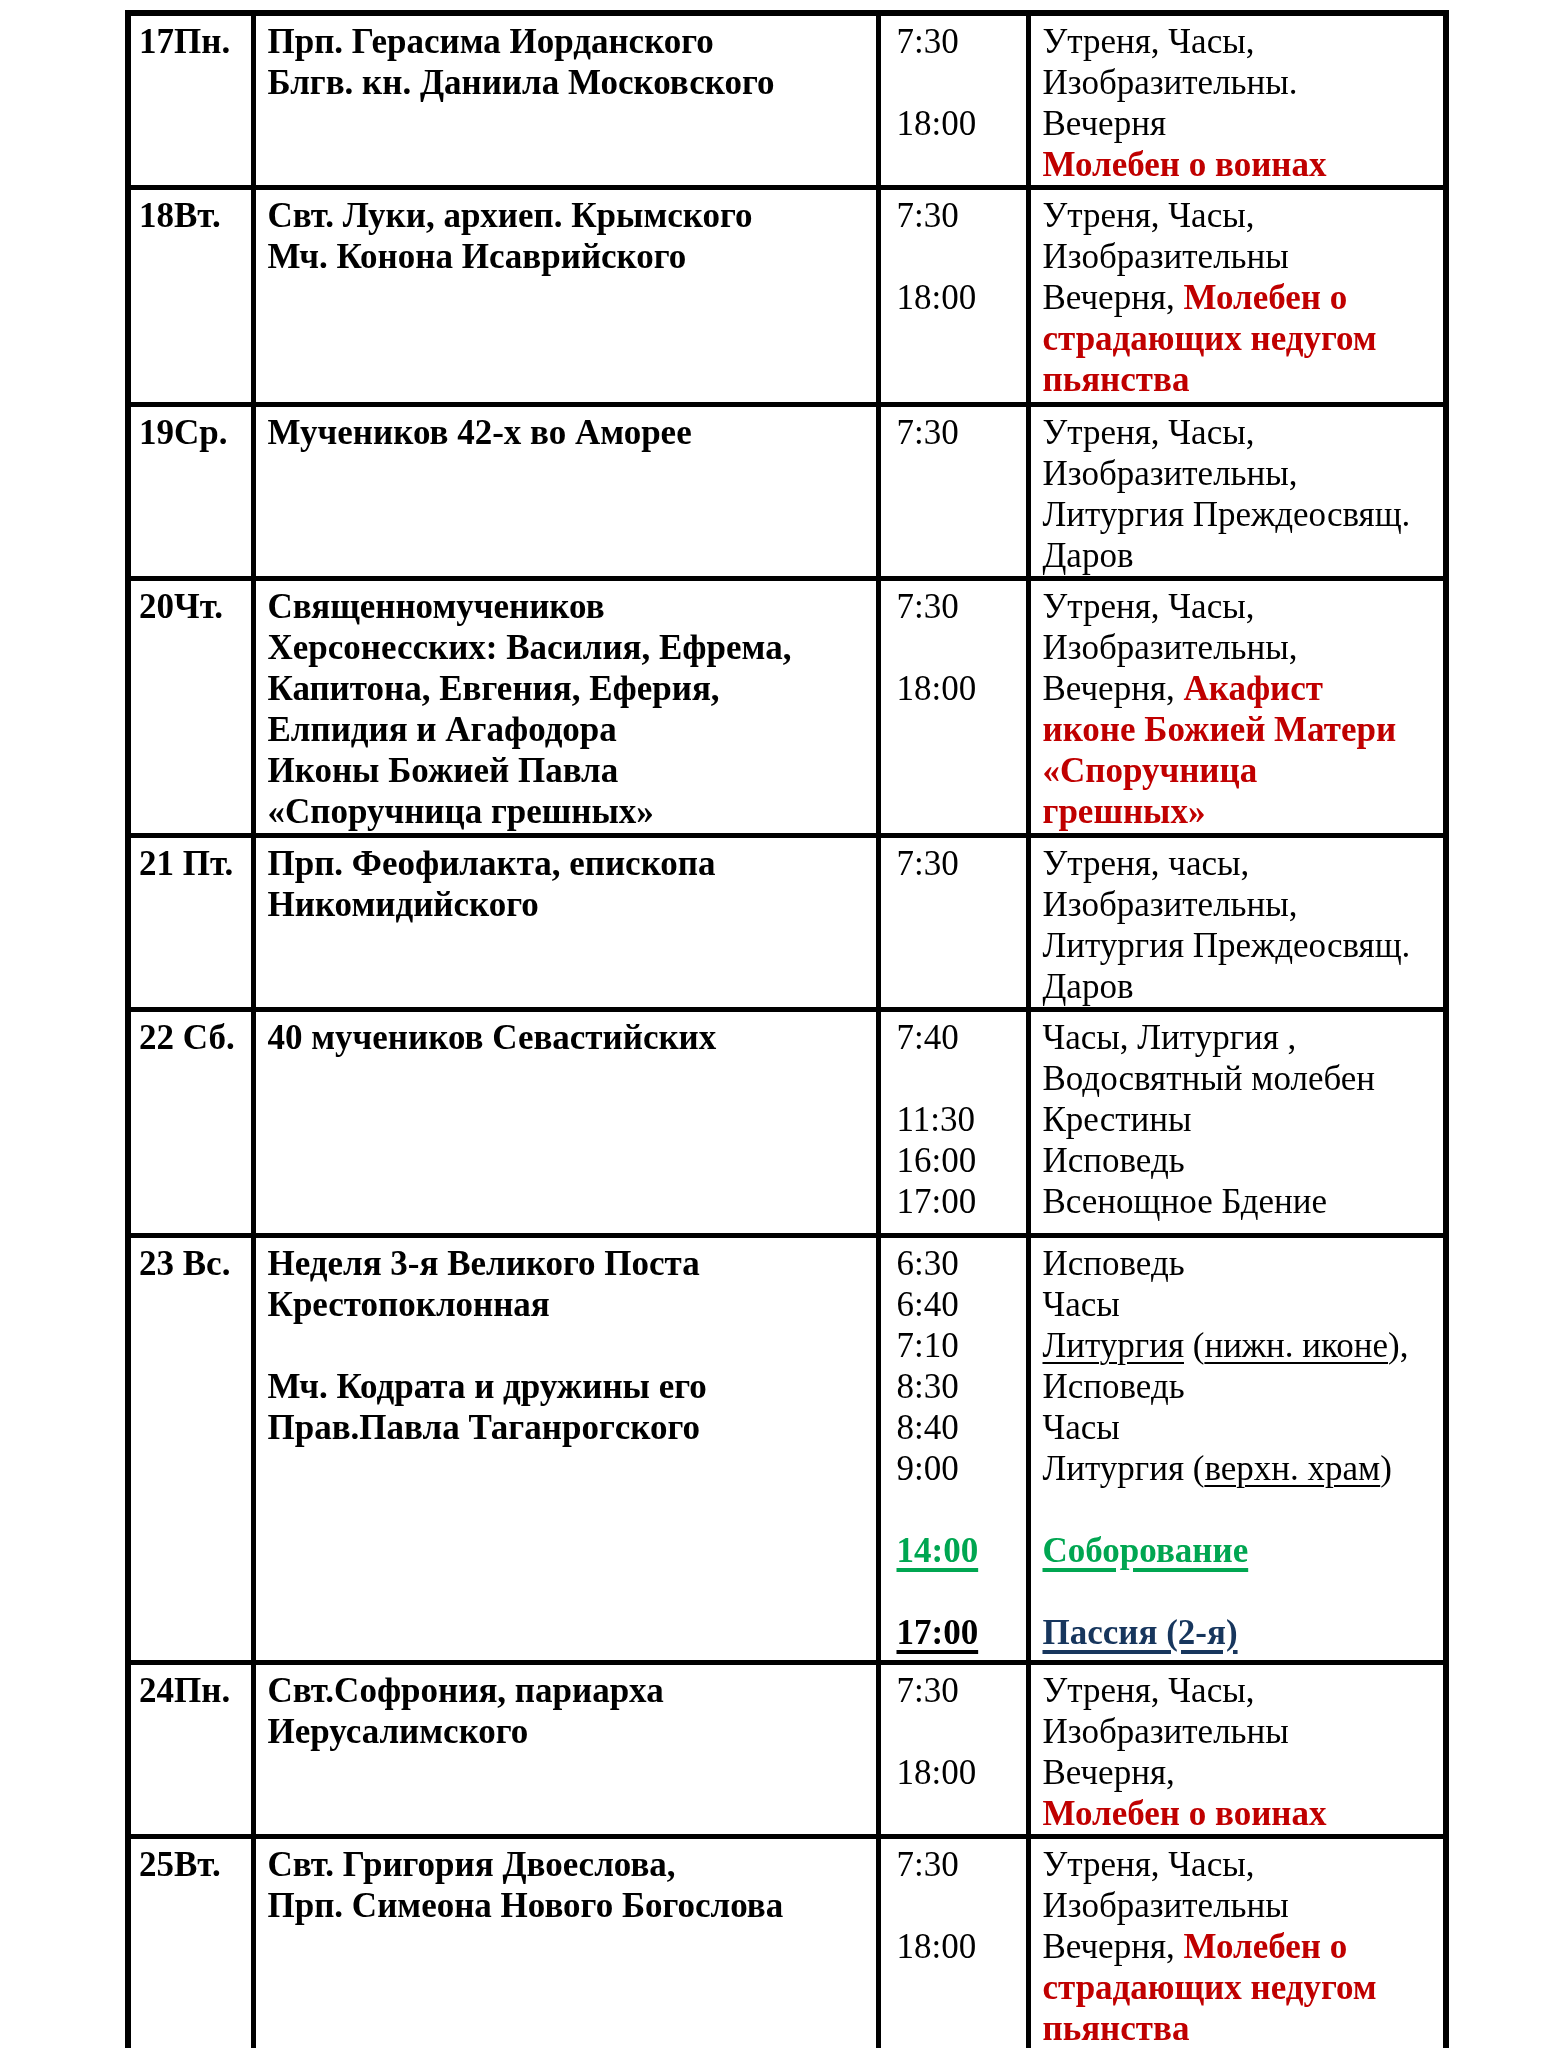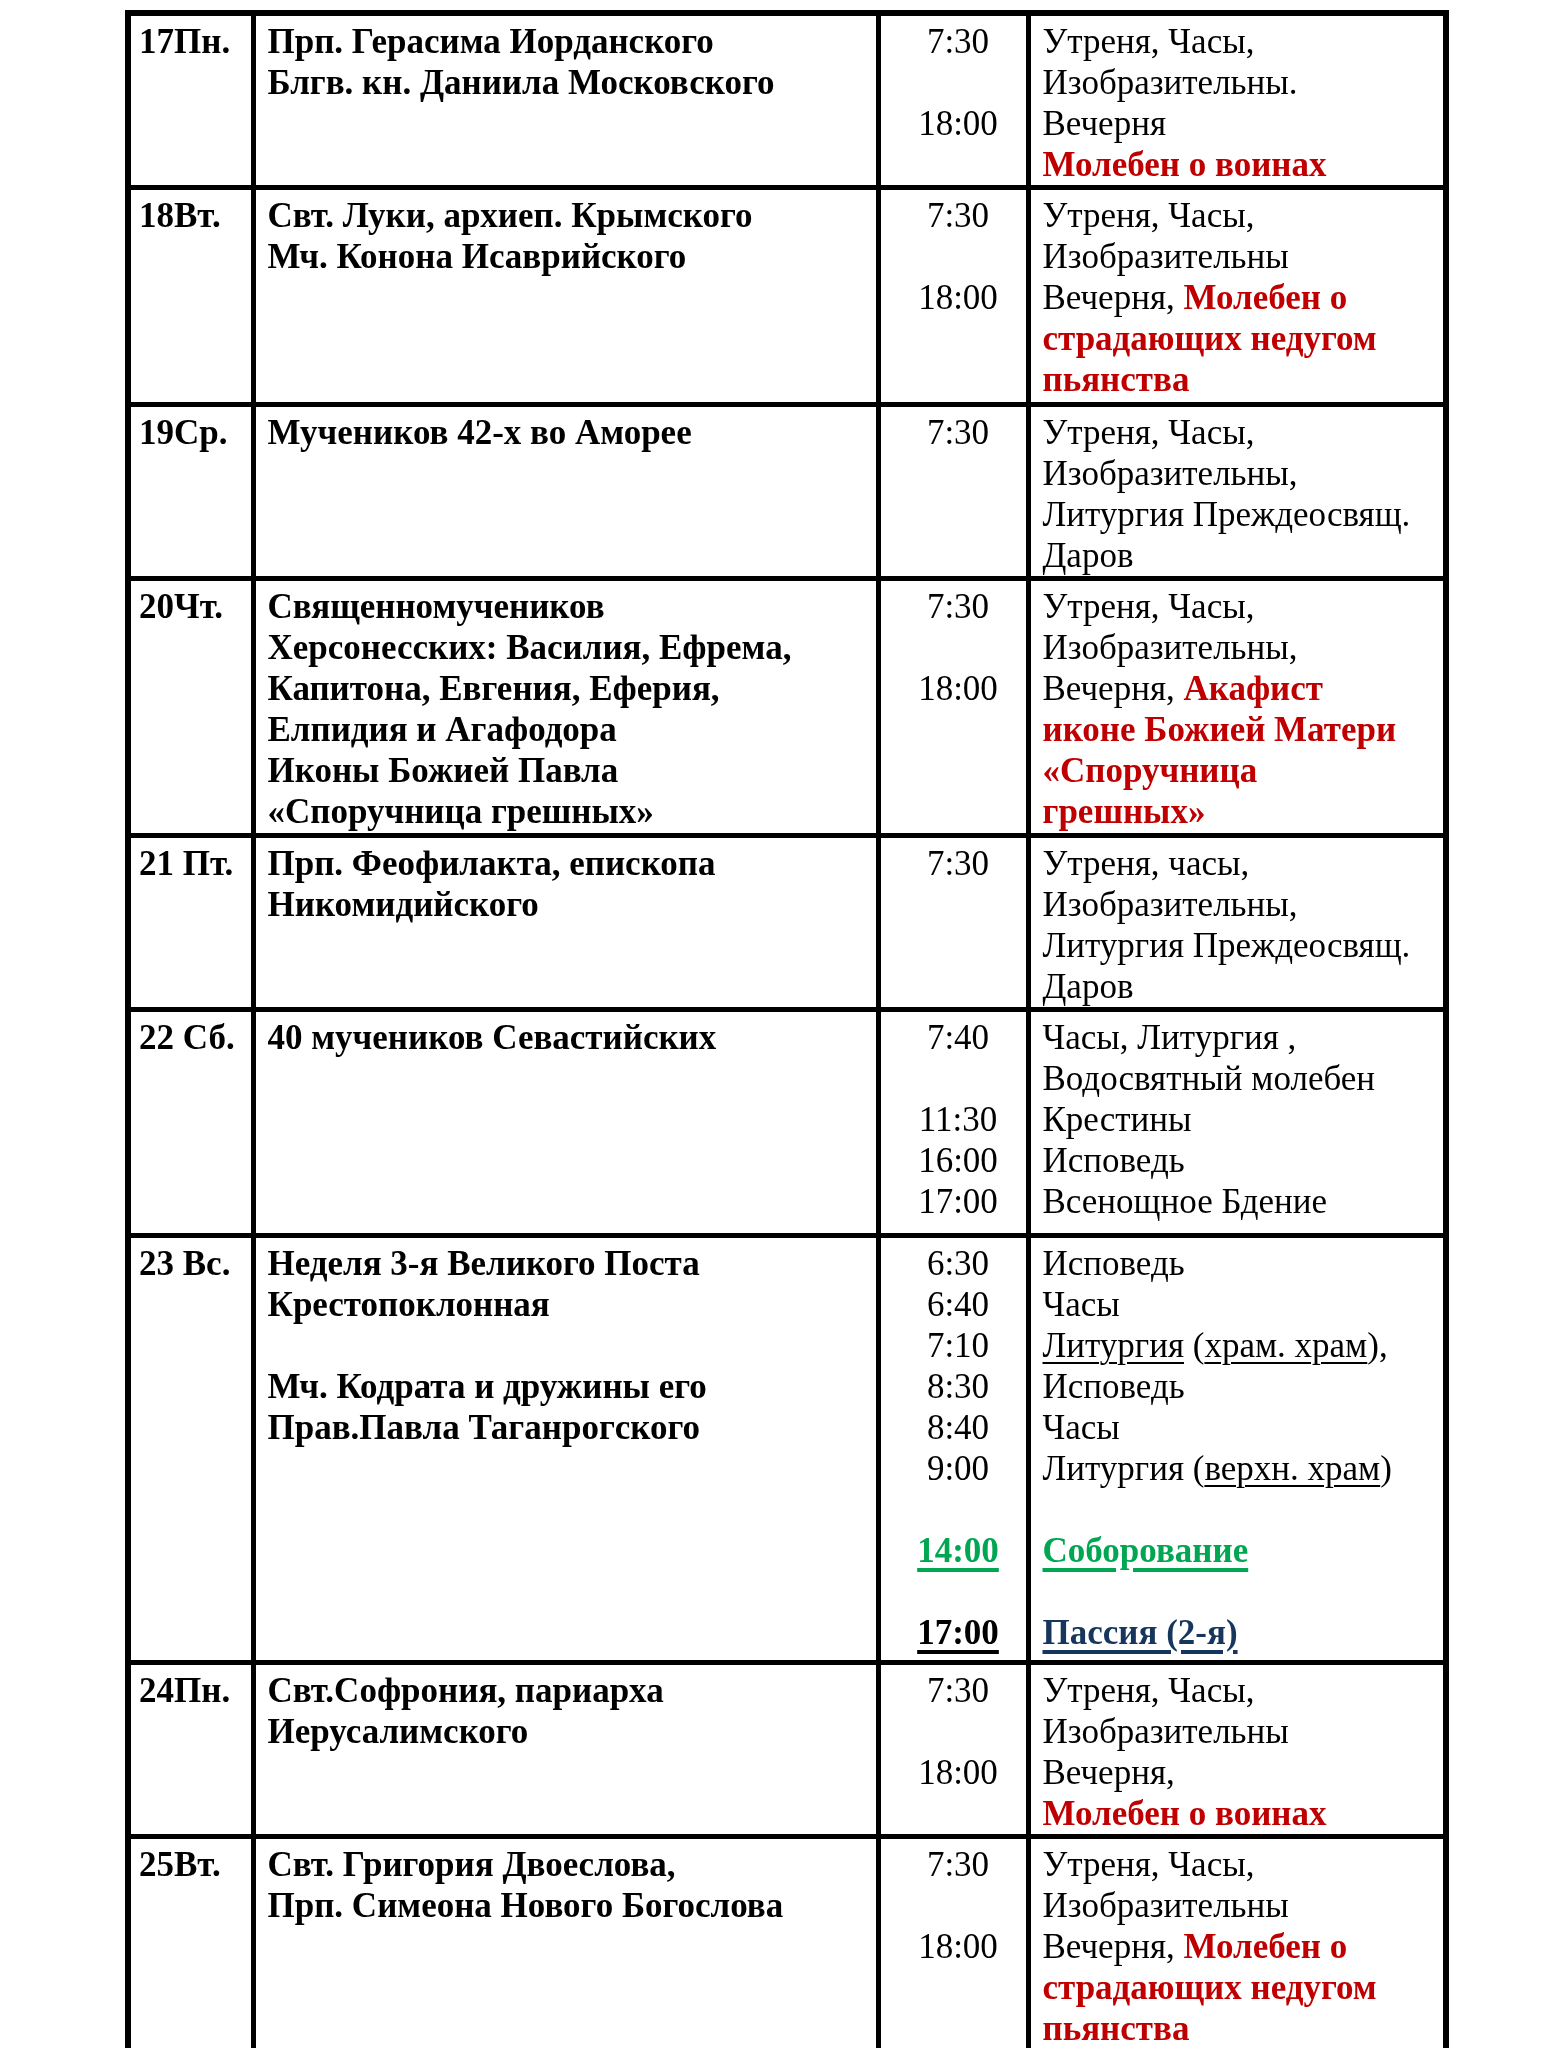--- a/index.html
+++ b/index.html
@@ -16,21 +16,21 @@
   }
   td{
     border:5px solid #000;
     vertical-align:top;
     padding:5px 6px 0 10px;
     font-size:35px;line-height:41px;
     overflow:hidden;
   }
   td.c-date{font-weight:700;padding-left:8px;}
   td.c-feast{font-weight:700;padding-left:12px;}
-  td.c-time{padding-left:16px;text-align:center;}
+  td.c-time{padding-left:16px;}
   td.c-serv{padding-left:12px;padding-right:8px;}
   .line{min-height:41px;white-space:nowrap;}
   .red{
     color:var(--red,#C00000);font-weight:700;
     text-decoration-thickness:4px;text-underline-offset:6px;
   }
   .green{
     color:var(--green,#00A651);font-weight:700;
     text-decoration:underline;text-decoration-thickness:4px;text-underline-offset:6px;
   }
@@ -210,21 +210,21 @@
           <div class="line"><span>8:40</span></div>
           <div class="line"><span>9:00</span></div>
           <div class="line">&nbsp;</div>
           <div class="line"><span class="green">14:00</span></div>
           <div class="line">&nbsp;</div>
           <div class="line"><span class="bu">17:00</span></div>
         </td>
         <td class="c-serv">
           <div class="line"><span>Исповедь</span></div>
           <div class="line"><span>Часы</span></div>
-          <div class="line"><span class="ub">Литургия</span><span> (</span><span class="ub">храм. храм</span><span>),</span></div>
+          <div class="line"><span class="ub">Литургия</span><span> (</span><span class="ub">нижн. иконе</span><span>),</span></div>
           <div class="line"><span>Исповедь</span></div>
           <div class="line"><span>Часы</span></div>
           <div class="line"><span>Литургия (</span><span class="ub">верхн. храм</span><span>)</span></div>
           <div class="line">&nbsp;</div>
           <div class="line"><span class="green">Соборование</span></div>
           <div class="line">&nbsp;</div>
           <div class="line"><span class="navy">Пассия (2-я)</span></div>
         </td>
       </tr>
       <tr>

